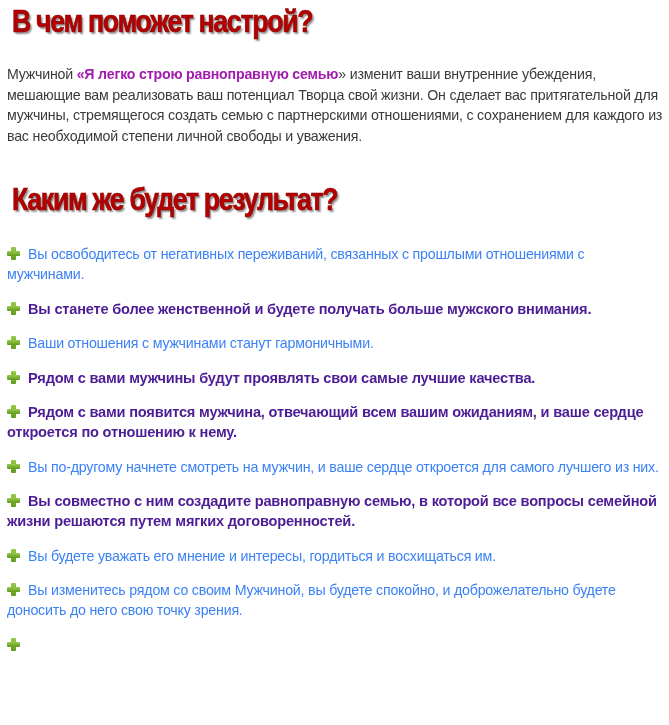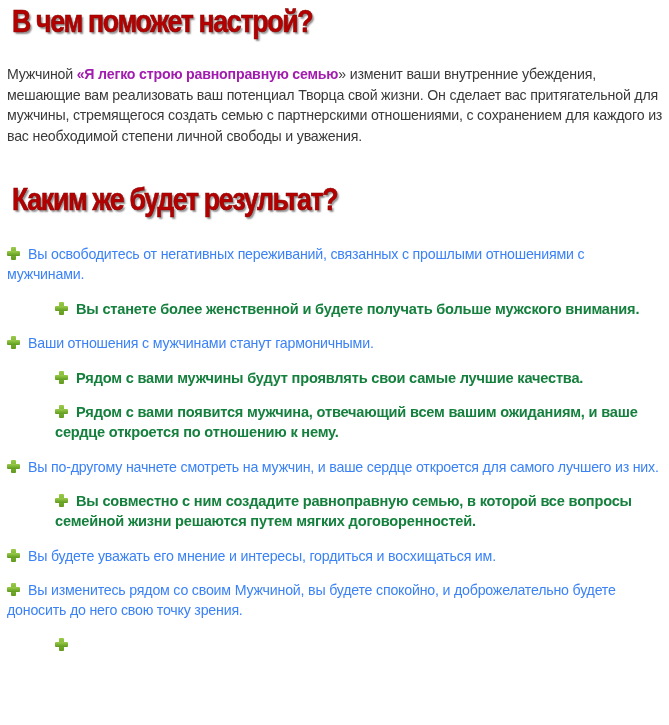--- a/index.html
+++ b/index.html
@@ -55,23 +55,22 @@
     .item {
       font-size: 14.2px;
       line-height: 20px;
       color: #3b82f6;
       letter-spacing: -0.2px;
       margin-bottom: 14.5px;
     }
     .item.bold {
       font-weight: bold;
       font-size: 14.6px;
-      color: #15803d;
+      color: #4c1d95;
       line-height: 20px;
-      margin-left: 48px;
     }
     .plus {
       display: inline-block;
       position: relative;
       width: 13px;
       height: 13px;
       margin-right: 8px;
       vertical-align: -1px;
     }
     .plus::before, .plus::after {

